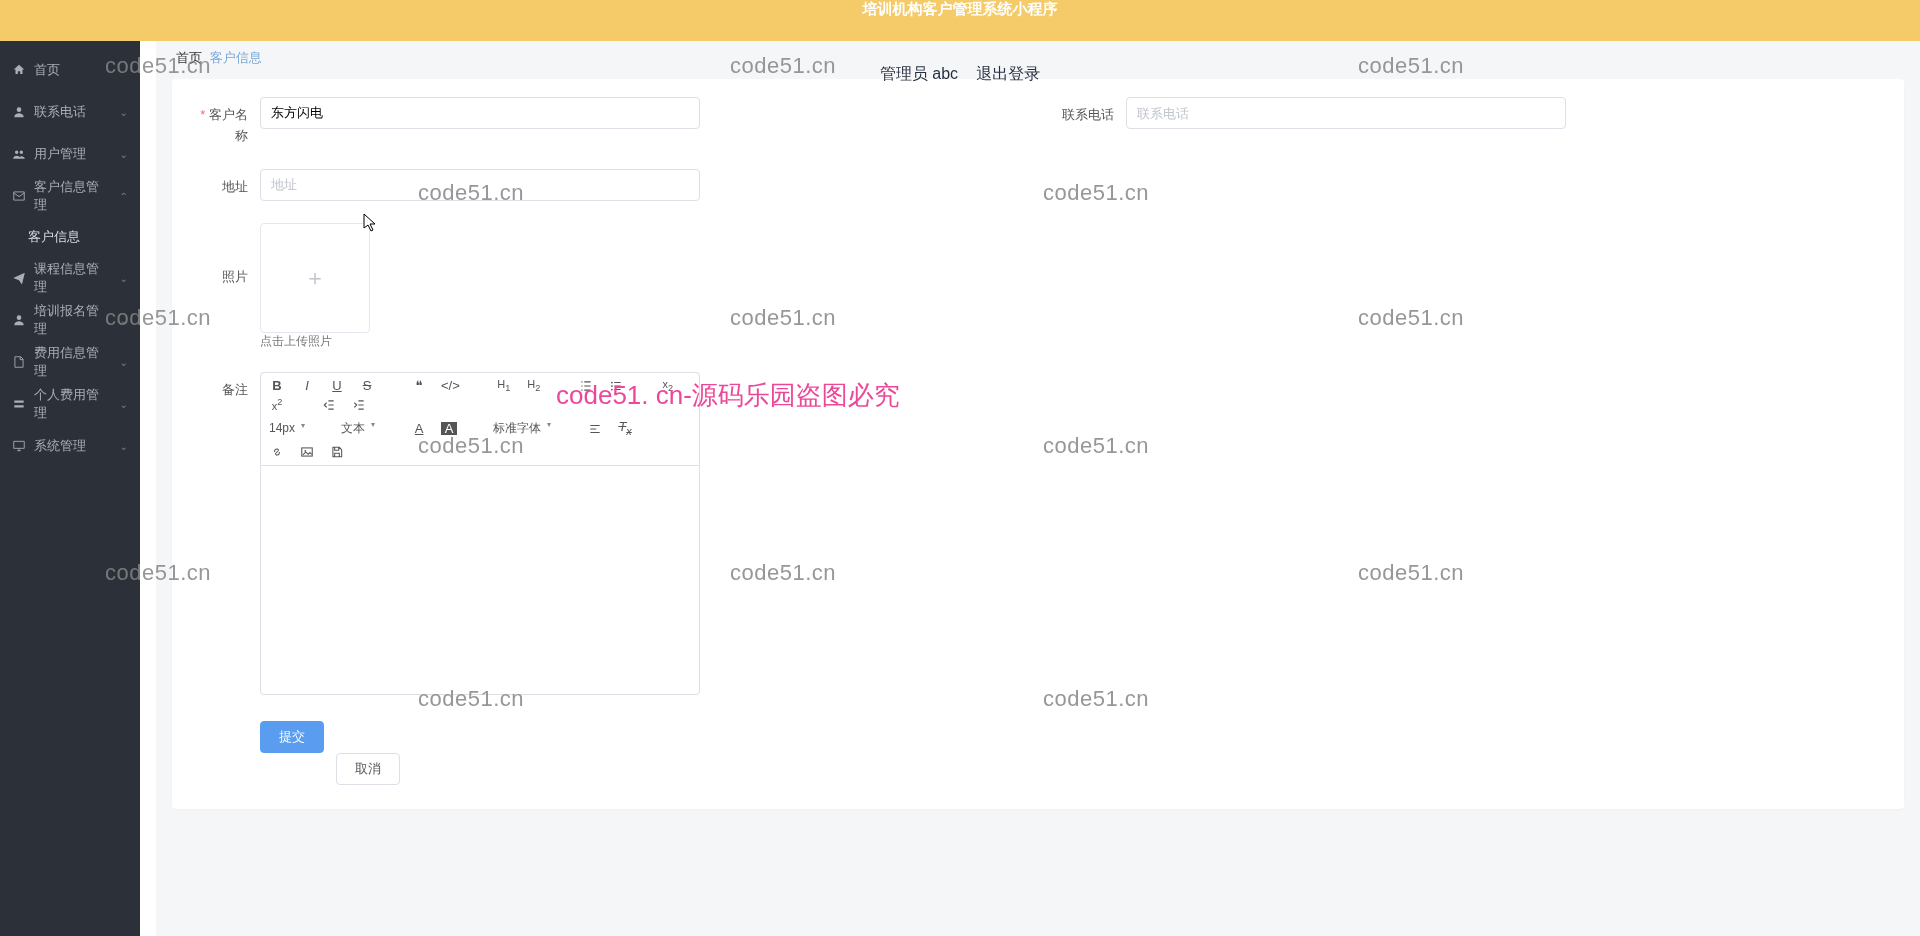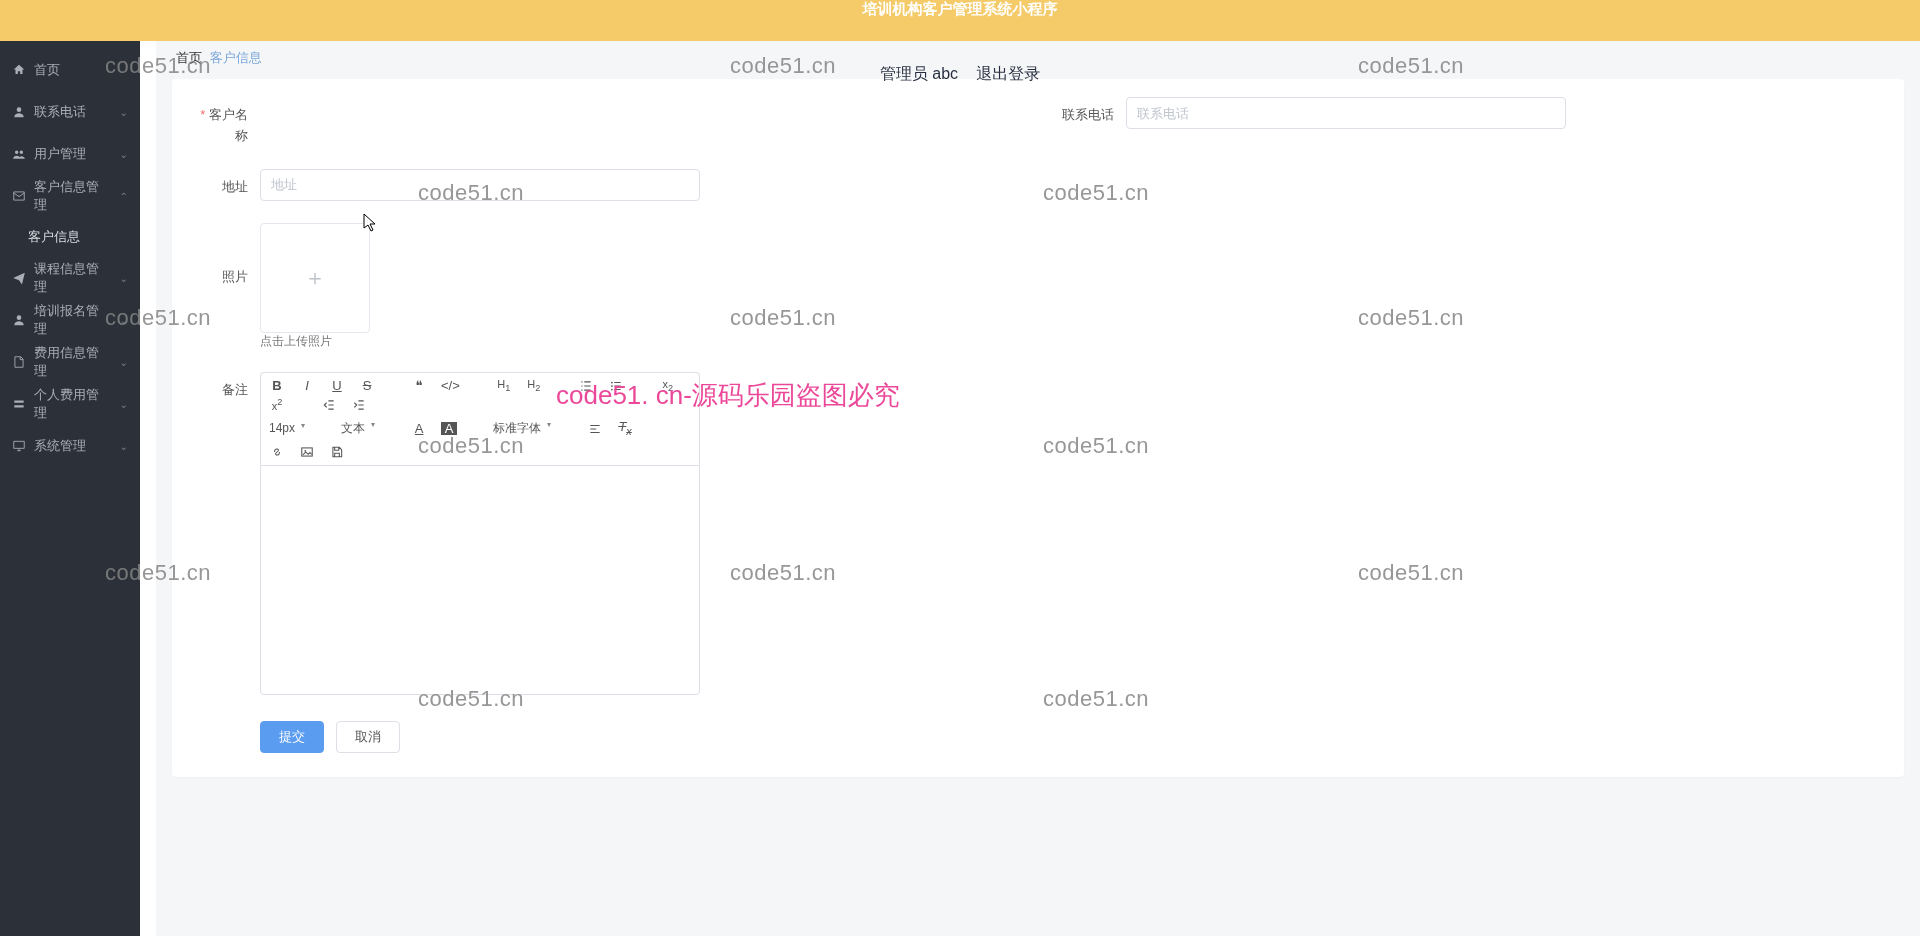--- a/index.html
+++ b/index.html
@@ -36,21 +36,21 @@
 .editor { flex: 1; max-width: 440px; }
 .editor-toolbar { border: 1px solid #dcdfe6; border-bottom: none; border-radius: 4px 4px 0 0; padding: 6px 8px; display: flex; flex-wrap: wrap; gap: 4px 14px; align-items: center; background: #fff; }
 .tb-btn { color: #555; font-size: 13px; cursor: pointer; min-width: 16px; text-align: center; line-height: 1; }
 .tb-btn svg { width: 14px; height: 14px; fill: #555; vertical-align: middle; }
 .tb-sel { font-size: 12px; color: #555; display: inline-flex; align-items: flex-start; gap: 6px; cursor: pointer; }
 .tb-sel .caret { font-size: 8px; color: #888; }
 .editor-area { border: 1px solid #dcdfe6; border-radius: 0 0 4px 4px; height: 230px; background: #fff; }
 .actions { margin-top: 4px; display: flex; gap: 12px; }
 .btn { height: 32px; padding: 0 18px; border-radius: 4px; font-size: 13px; cursor: pointer; border: 1px solid transparent; }
 .btn-primary { background: #5a9cf0; color: #fff; border-color: #5a9cf0; }
-.btn-default { background: #fff; color: #555; border-color: #dcdfe6; }
+.btn-default { background: #fff; color: #555; border-color: #dcdfe6; margin-top: 32px; }
 .watermark { position: fixed; color: #858585; font-size: 22px; pointer-events: none; user-select: none; font-weight: 400; letter-spacing: .5px; opacity: .85; }
 .watermark-red { position: fixed; color: #ec4899; font-size: 26px; pointer-events: none; user-select: none; font-weight: 400; }
 .cursor { position: fixed; width: 14px; height: 20px; pointer-events: none; }
 </style>
 </head>
 <body>
 
 <div class="header">
   <div class="header-title">培训机构客户管理系统小程序</div>
   <div class="header-right">
@@ -150,20 +150,21 @@
     <div class="breadcrumb">
       <span>首页</span>
       <span class="sep"></span>
       <span class="cur">客户信息</span>
     </div>
 
     <div class="panel">
       <div class="form-grid">
         <div class="form-row">
           <div class="form-label req">客户名称</div>
+          <input class="input" value="东方闪电" style="">
         </div>
         <div class="form-row">
           <div class="form-label">联系电话</div>
           <input class="input" placeholder="联系电话" style="">
         </div>
         <div class="form-row">
           <div class="form-label">地址</div>
           <input class="input" placeholder="地址" style="">
         </div>
         <div class="form-row full">

